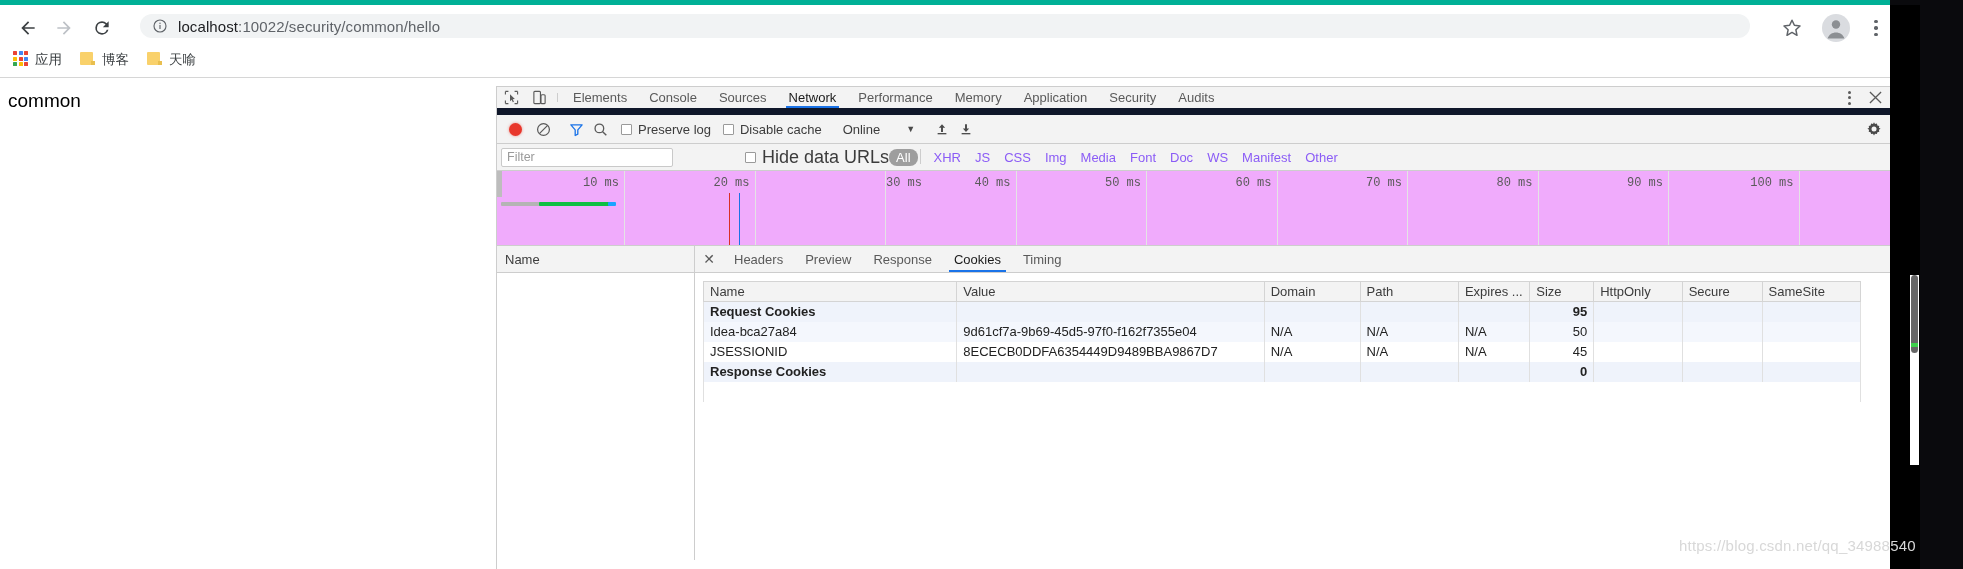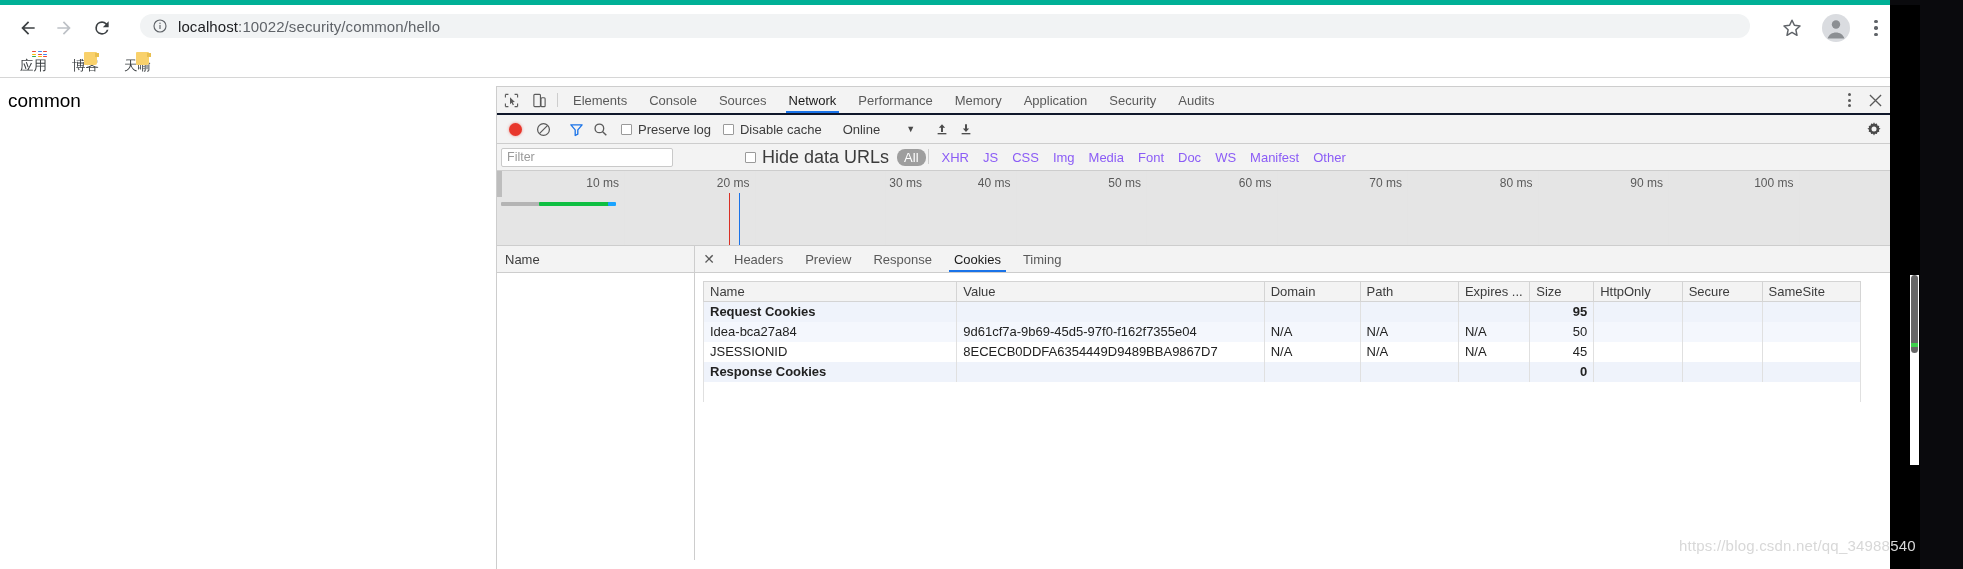--- a/index.html
+++ b/index.html
@@ -35,39 +35,39 @@
 
   .star { position: absolute; left: 1780px; top: 11px; width: 24px; height: 24px; cursor: pointer; }
   .avatar { position: absolute; left: 1822px; top: 9px; width: 28px; height: 28px; cursor: pointer; }
   .kebab { position: absolute; left: 1866px; top: 10px; width: 20px; height: 26px; cursor: pointer;
            display: flex; flex-direction: column; align-items: center; justify-content: center; gap: 3px; }
   .kebab i { width: 3.5px; height: 3.5px; border-radius: 50%; background: #5f6368; display: block; }
 
   
   .bookmarks { position: absolute; left: 0; top: 49px; width: 1890px; height: 28px; background: #fff;
                display: flex; align-items: center; padding-left: 13px; }
-  .bmitem { display: flex; align-items: flex-end; height: 24px; padding: 0 8px 0 0; margin-right: 10px;
-            cursor: pointer; border-radius: 4px; flex-direction: column; }
+  .bmitem { display: flex; align-items: flex-start; height: 24px; padding: 0 8px 0 0; margin-right: 10px;
+            cursor: pointer; border-radius: 4px; }
   .bmlabel { font-size: 13.5px; color: #3c4043; margin-left: 7px; white-space: nowrap; }
   .appsgrid { width: 15px; height: 15px; display: grid; grid-template-columns: repeat(3,1fr);
               grid-template-rows: repeat(3,1fr); gap: 1.5px; }
   .appsgrid i { display: block; border-radius: .5px; }
   .folder { width: 15px; height: 14px; position: relative; }
   .folder .fb { position: absolute; left: 0; top: 1px; width: 13px; height: 13px; background: #f9d16b; border-radius: 1px 1px 2px 1px; }
   .folder .ft { position: absolute; right: 0; bottom: 0; width: 4px; height: 4px; background: #e9bf4f; }
 
   .pagearea { position: absolute; left: 0; top: 77px; width: 1890px; height: 492px; background: #fff;
               border-top: 1px solid #d6d6d6; }
   .pagetitle { position: absolute; left: 8px; top: 12px; font-size: 19px; color: #000; }
 
   
   .devtools { position: absolute; left: 496px; top: 86px; width: 1394px; height: 483px;
               background: #fff; border-left: 1px solid #cdcdcd; border-top: 1px solid #cdcdcd; }
 
-  .dt-tabbar { position: relative; height: 28px; background: #f3f3f3; border-bottom: 2px solid #0f172a;
+  .dt-tabbar { position: relative; height: 28px; background: #f3f3f3; border-bottom: 7px solid #0f172a;
                display: flex; align-items: stretch; }
   .dt-iconbtn { width: 28px; display: flex; align-items: center; justify-content: center; cursor: pointer; }
   .vsep { width: 1px; background: #cdcdcd; margin: 6px 4px; }
   .dt-tab { display: flex; align-items: center; padding: 0 11px; font-size: 13px; color: #5a5a5a;
             cursor: pointer; position: relative; white-space: nowrap; }
   .dt-tab.active { color: #1a1a1a; }
   .dt-tab.active::after { content: ""; position: absolute; left: 8px; right: 8px; bottom: 0;
                           height: 2px; background: #1a73e8; }
   .dt-right { margin-left: auto; display: flex; align-items: center; }
   .dt-kebab { width: 22px; display: flex; flex-direction: column; align-items: center; justify-content: center;
@@ -88,27 +88,27 @@
   .caret { margin-left: 26px; font-size: 9px; color: #4a4a4a; }
   .updown { width: 24px; display: flex; align-items: center; justify-content: center; cursor: pointer; }
   .gear { margin-left: auto; width: 32px; display: flex; align-items: center; justify-content: center; cursor: pointer; }
 
   
   .dt-filter { position: relative; height: 27px; background: #f3f3f3; border-bottom: 1px solid #cdcdcd;
                display: flex; align-items: center; padding-left: 4px; }
   .filterbox { width: 172px; height: 19px; background: #fff; border: 1px solid #c9c9c9; border-radius: 2px;
                font-size: 12.5px; color: #9a9a9a; padding: 0 5px; display: flex; align-items: center; cursor: text; }
   .hidedata { display: flex; align-items: center; font-size: 18px; color: #3c3c3c; margin-left: 72px; cursor: pointer; white-space: nowrap; }
-  .typefilters { display: flex; align-items: flex-start; margin-left: 8px; gap: 0px; }
+  .typefilters { display: flex; align-items: flex-start; gap: 0px; }
   .tf { font-size: 13px; color: #8b5cf6; padding: 1px 7px; border-radius: 8px; cursor: pointer; white-space: nowrap; }
   .tf.sel { background: #9e9e9e; color: #fff; }
   .fsep { width: 1px; height: 15px; background: #cdcdcd; margin: 0 6px 0 2px; }
 
   
-  .overview { position: relative; height: 75px; background: #e5e5e5; border-bottom: 1px solid #cdcdcd; overflow: hidden; }
+  .overview { position: relative; height: 75px; background: #f0abfc; border-bottom: 1px solid #cdcdcd; overflow: hidden; font-family: Liberation Mono, monospace; }
   .ov-inner { position: absolute; left: 0; top: 0; right: 0; bottom: 0; }
   .ov-div { position: absolute; top: 0; bottom: 0; width: 1px; background: #e4e4e4; }
   .ov-lbl { position: absolute; top: 5px; font-size: 12px; color: #5a5a5a; transform: translateX(-100%);
             padding-right: 5px; white-space: nowrap; }
   .ov-handle { position: absolute; left: 0; top: 0; width: 5px; height: 26px; background: #bdbdbd; }
   .ov-bar { position: absolute; height: 4px; border-radius: 1px; }
   .ov-line { position: absolute; top: 22px; bottom: 0; width: 1px; }
 
   
   .panes { position: relative; height: 314px; display: flex; }

